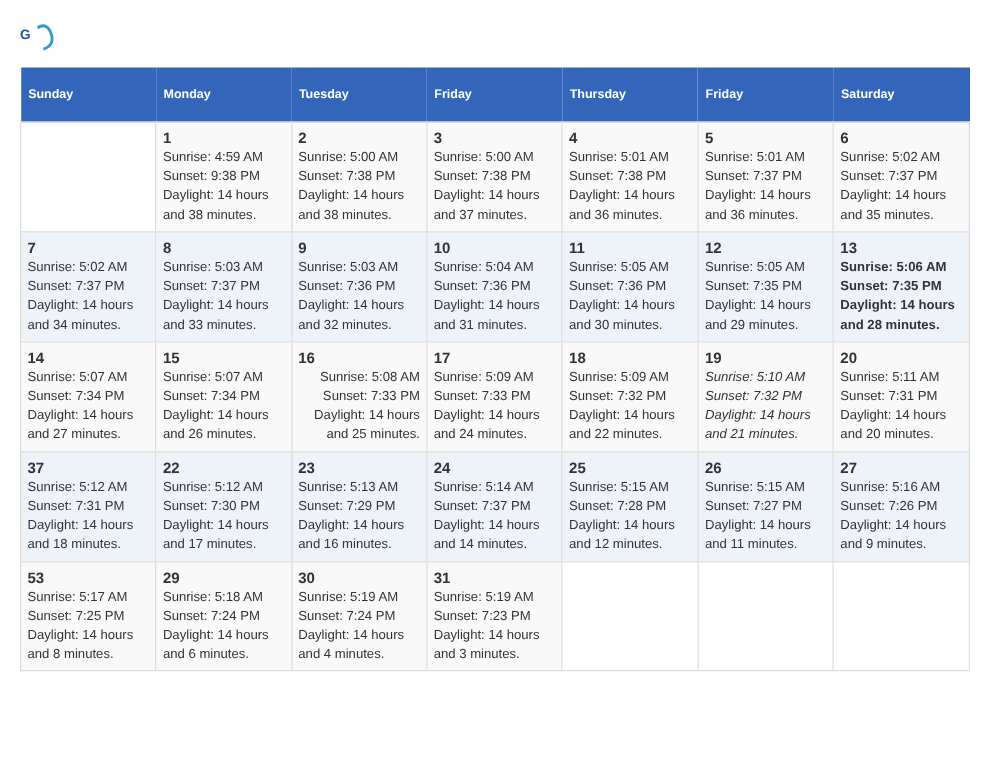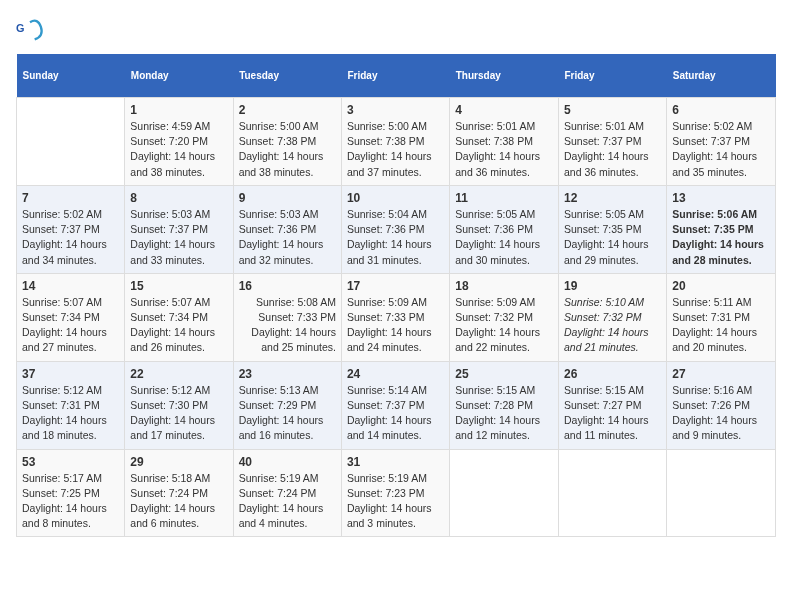--- a/index.html
+++ b/index.html
@@ -103,21 +103,21 @@
         <th>Friday</th>
         <th>Saturday</th>
       </tr>
   </thead>
   <tbody id="calendar-body">
   <tr>
         <td class="empty-cell"></td>
         <td>
           <span class="day-num">1</span>
           <div class="day-info" style="white-space: pre-line;">Sunrise: 4:59 AM
-Sunset: 7:20 PM
+Sunset: 9:38 PM
 Daylight: 14 hours
 and 38 minutes.</div>
         </td>
         <td>
           <span class="day-num">2</span>
           <div class="day-info" style="white-space: pre-line;">Sunrise: 5:00 AM
 Sunset: 7:38 PM
 Daylight: 14 hours
 and 38 minutes.</div>
         </td>
@@ -312,21 +312,21 @@
 and 8 minutes.</div>
         </td>
         <td>
           <span class="day-num">29</span>
           <div class="day-info" style="white-space: pre-line;">Sunrise: 5:18 AM
 Sunset: 7:24 PM
 Daylight: 14 hours
 and 6 minutes.</div>
         </td>
         <td>
-          <span class="day-num">40</span>
+          <span class="day-num">30</span>
           <div class="day-info" style="white-space: pre-line;">Sunrise: 5:19 AM
 Sunset: 7:24 PM
 Daylight: 14 hours
 and 4 minutes.</div>
         </td>
         <td>
           <span class="day-num">31</span>
           <div class="day-info" style="white-space: pre-line;">Sunrise: 5:19 AM
 Sunset: 7:23 PM
 Daylight: 14 hours

